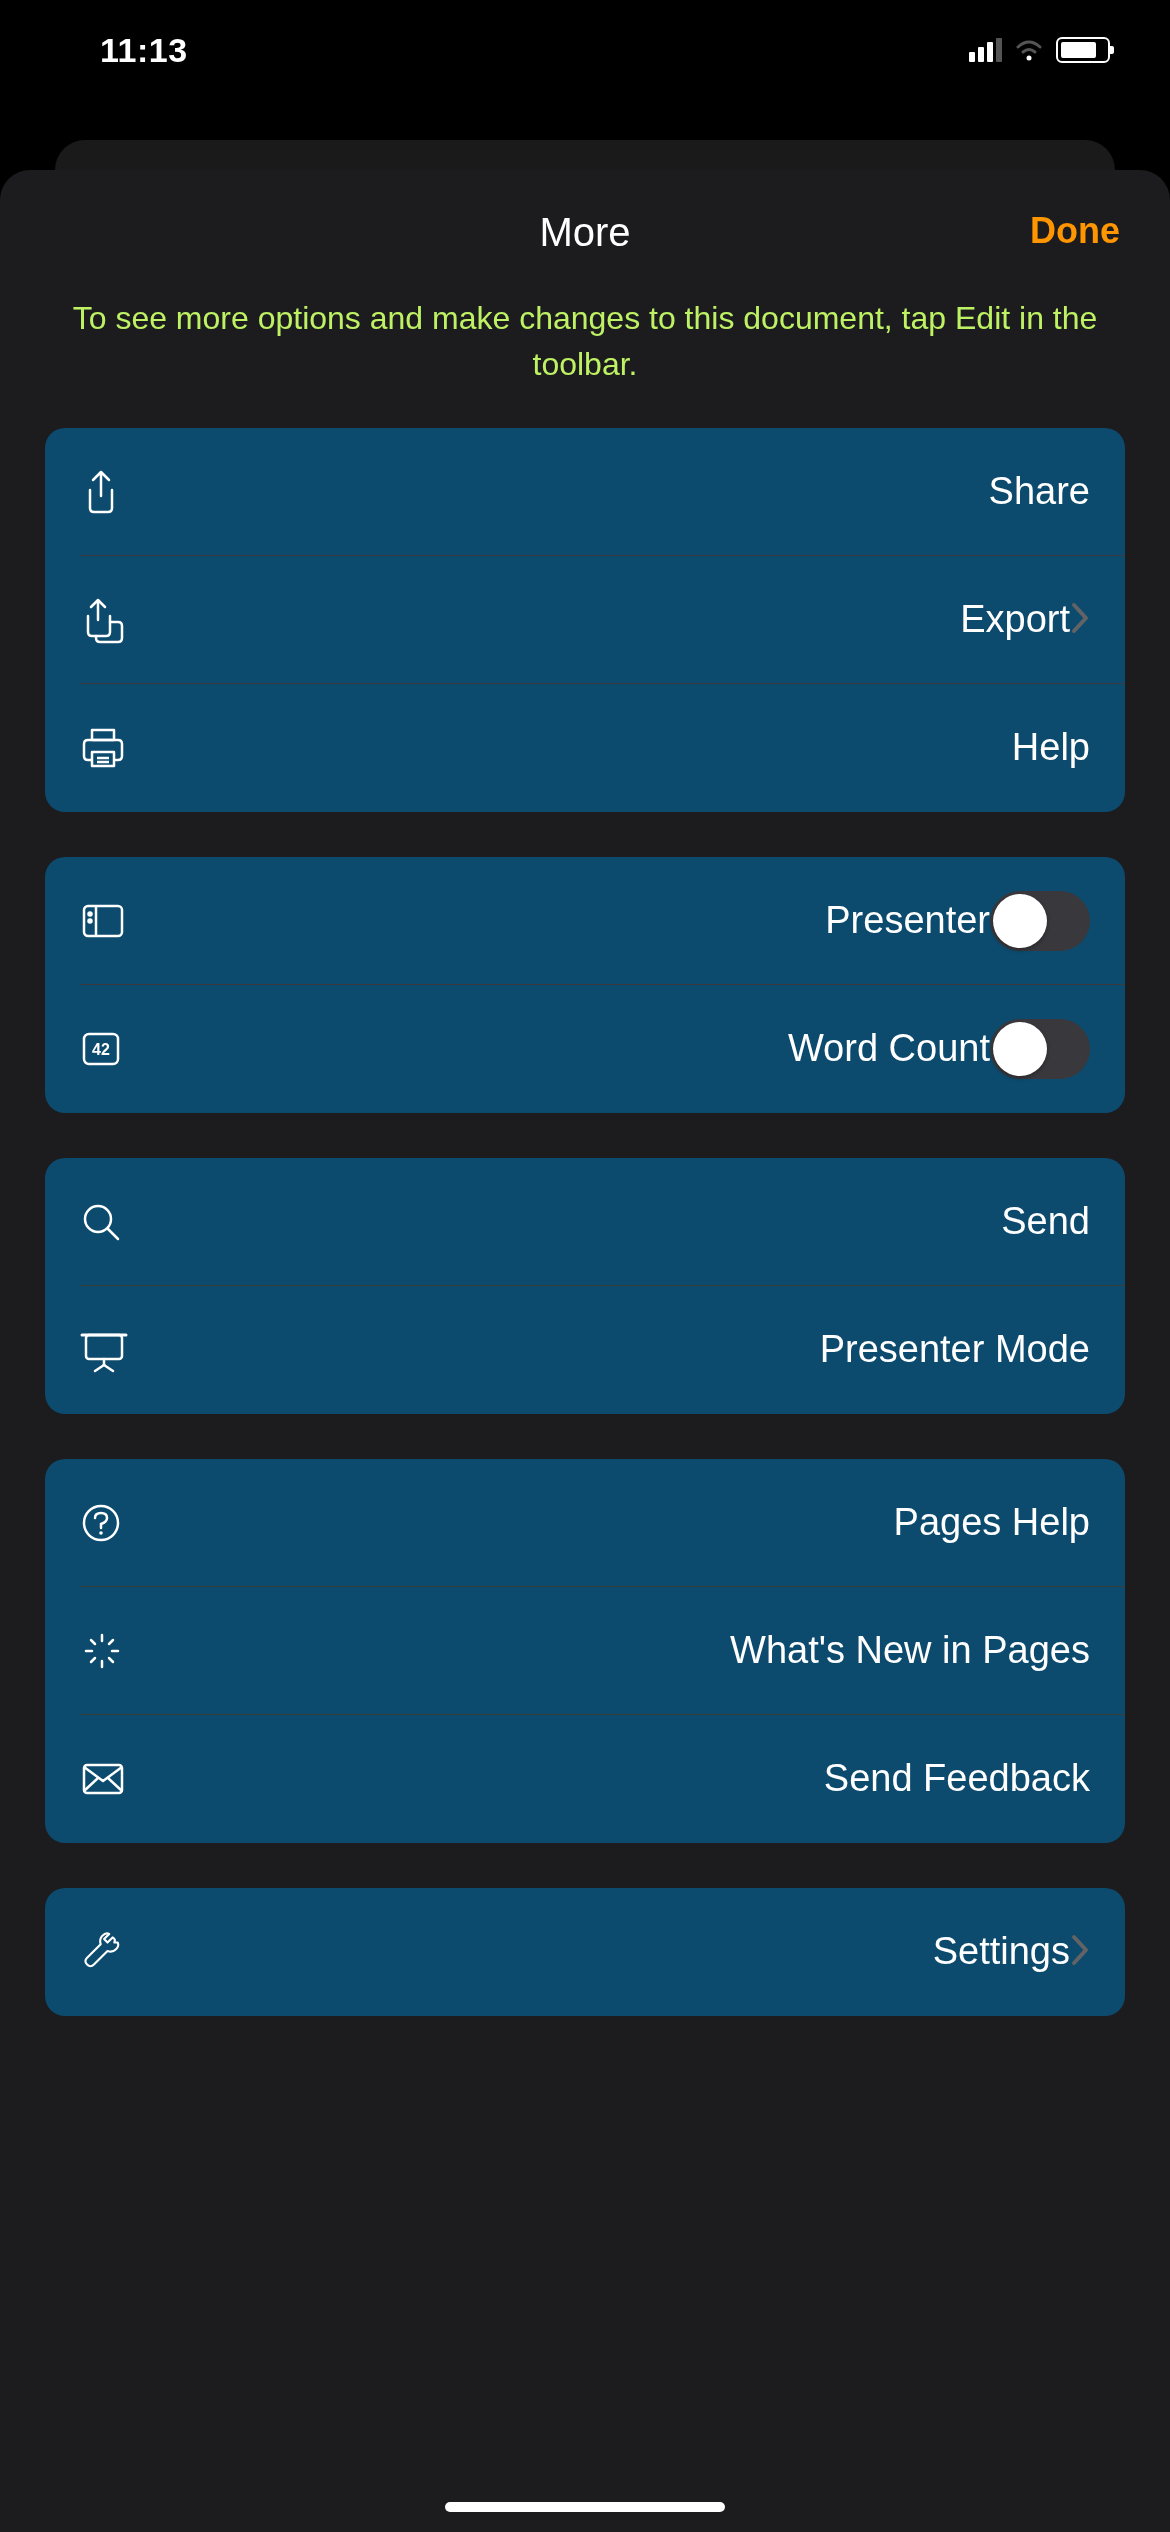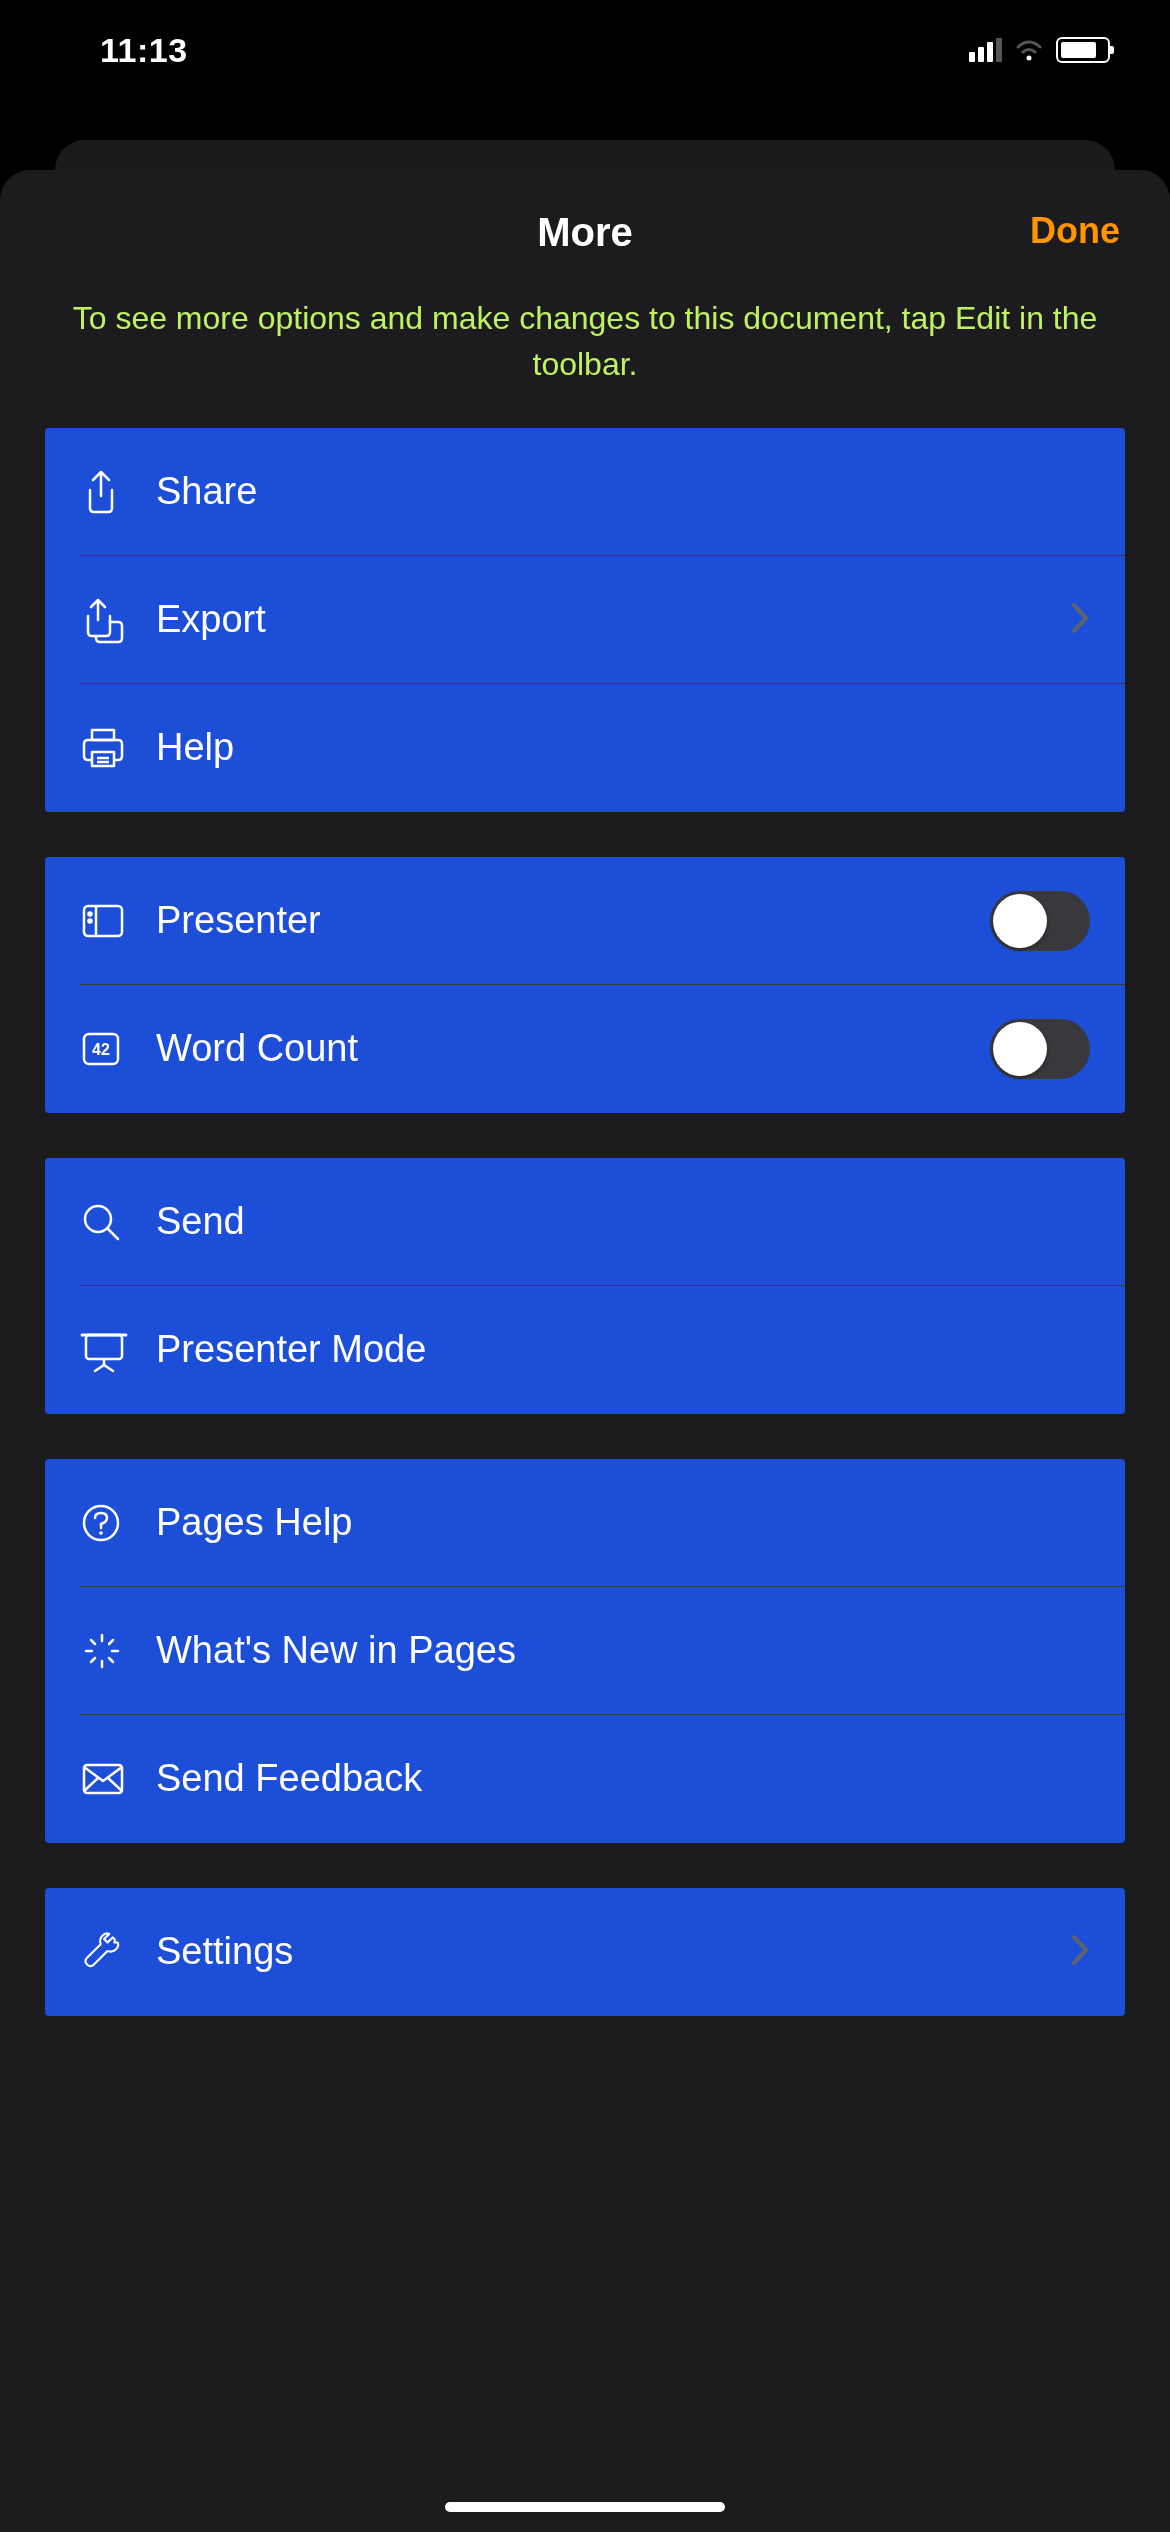--- a/index.html
+++ b/index.html
@@ -97,42 +97,43 @@
       border-radius: 30px 30px 0 0;
       padding: 40px 0;
     }
     .sheet-header {
       position: relative;
       text-align: center;
       padding: 0 50px 30px;
     }
     .sheet-title {
       font-size: 40px;
-      font-weight: 700;
+      font-weight: 400;
     }
     .done-button {
       position: absolute;
       right: 50px;
       top: 0;
       color: #ff9500;
       font-size: 36px;
       font-weight: 600;
     }
     .subtitle {
       color: #bef264;
       font-size: 32px;
       text-align: center;
       padding: 10px 60px 40px;
       line-height: 1.45;
     }
     .group {
-      background: #1d4ed8;
-      border-radius: 4px;
+      background: #0c4a6e;
+      border-radius: 20px;
       margin: 0 45px 45px;
       overflow: hidden;
+      text-align: right;
     }
     .row {
       display: flex;
       align-items: center;
       height: 128px;
       padding: 0 35px;
       position: relative;
     }
     .row:not(:last-child)::after {
       content: '';

